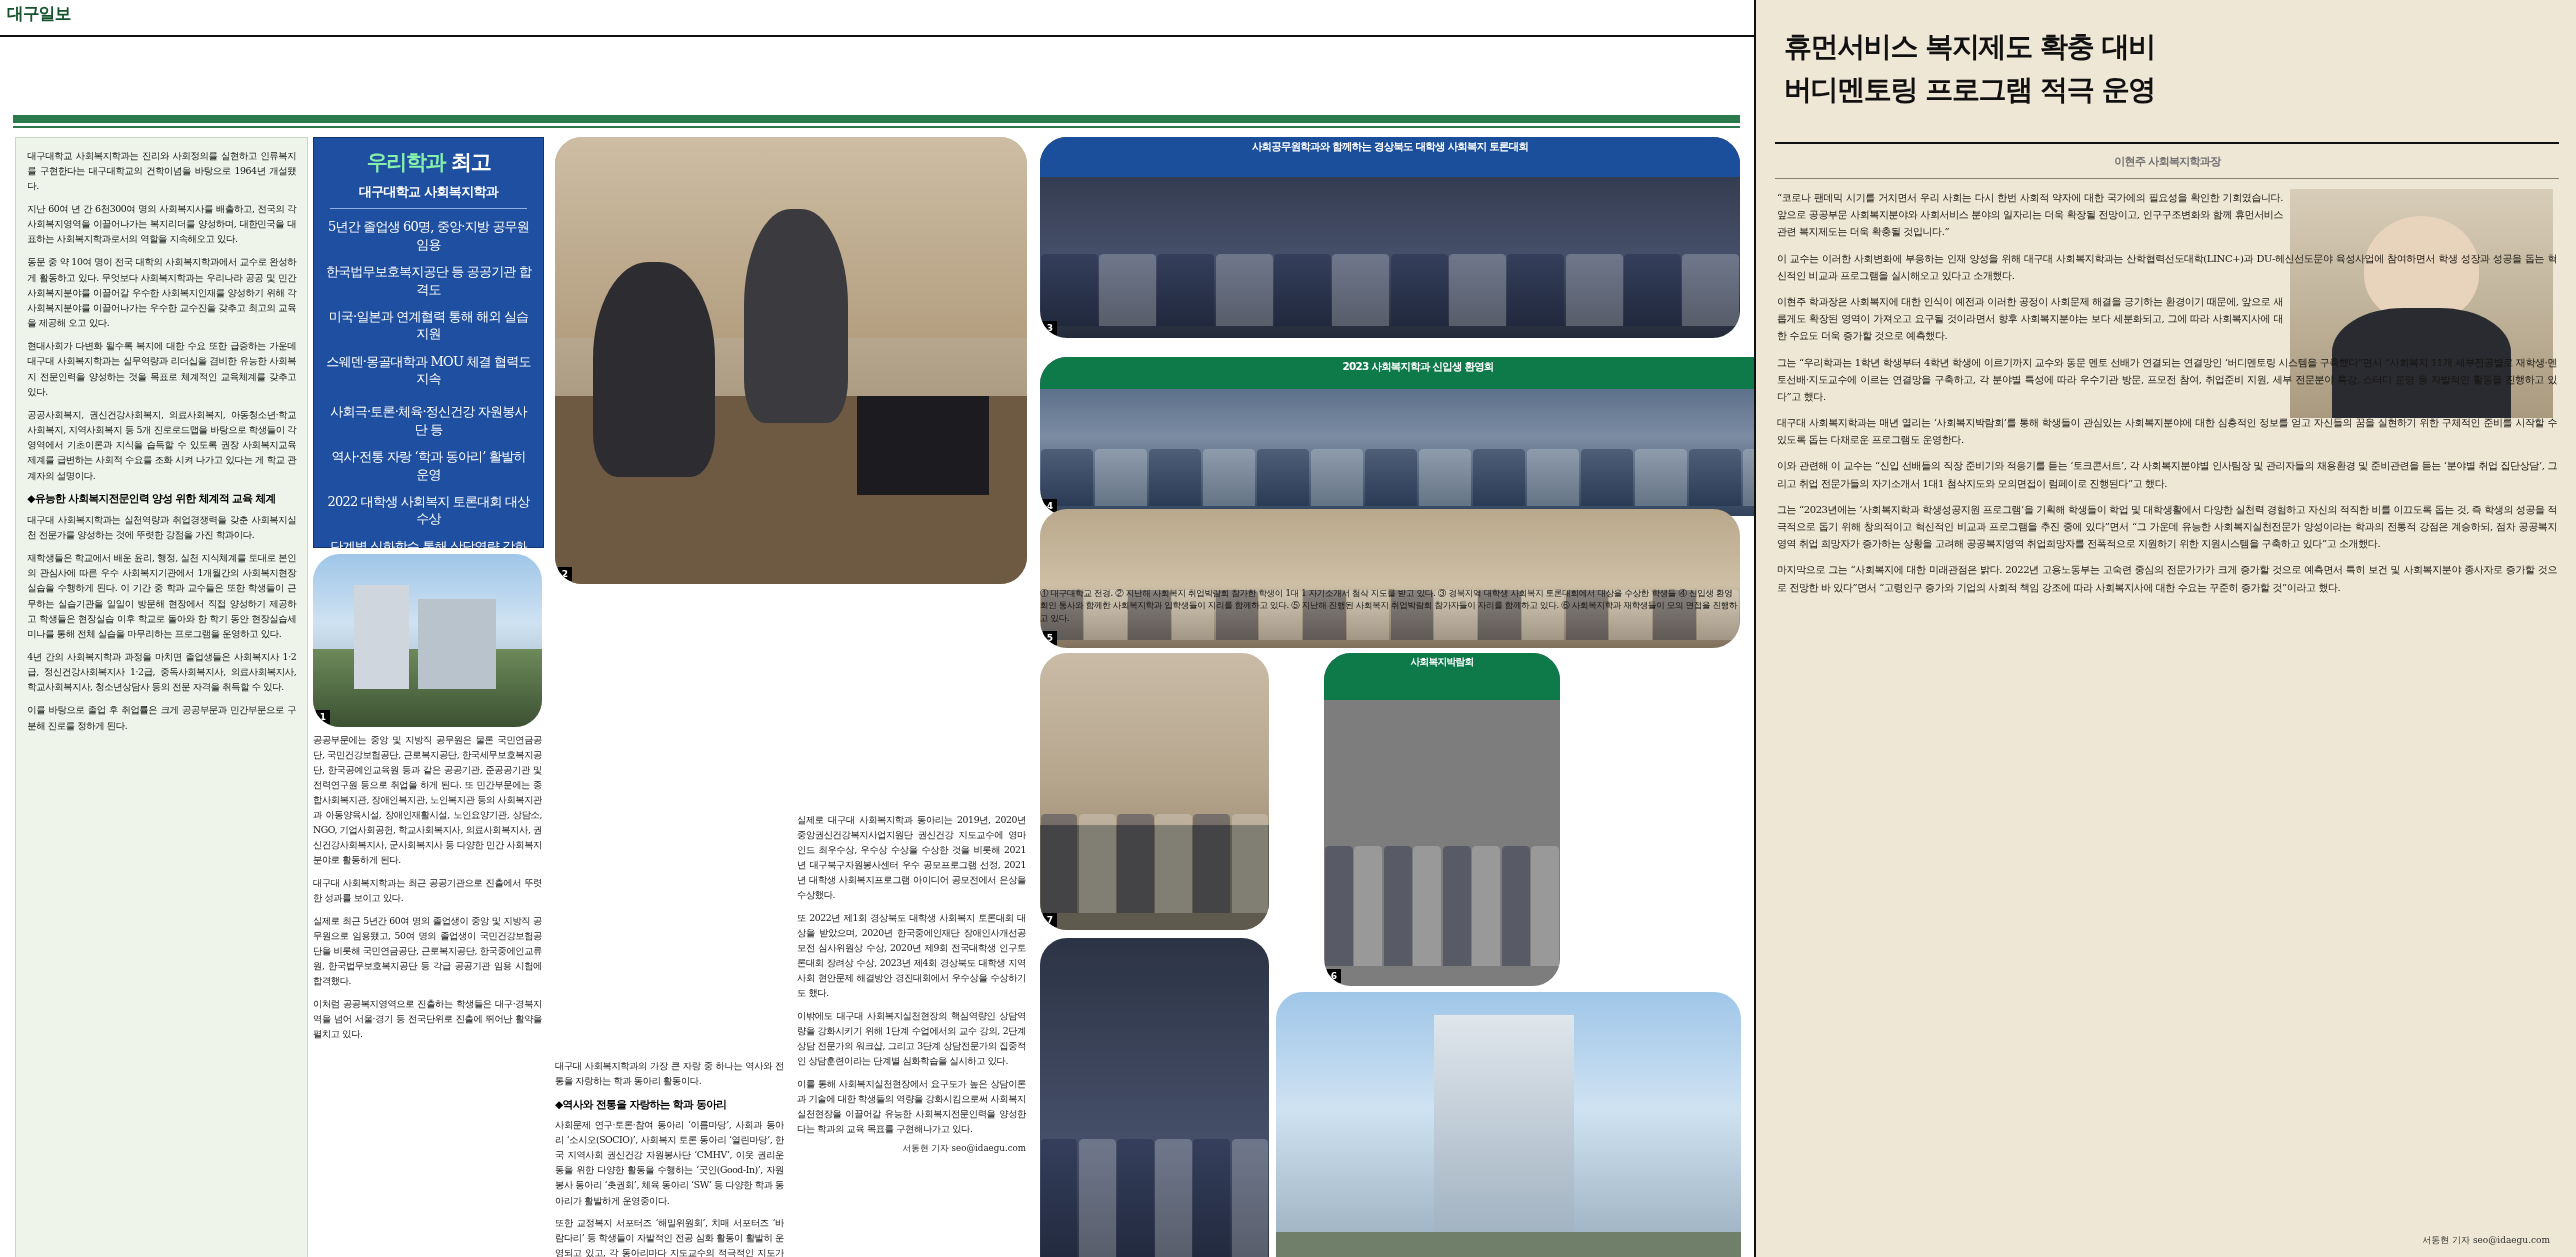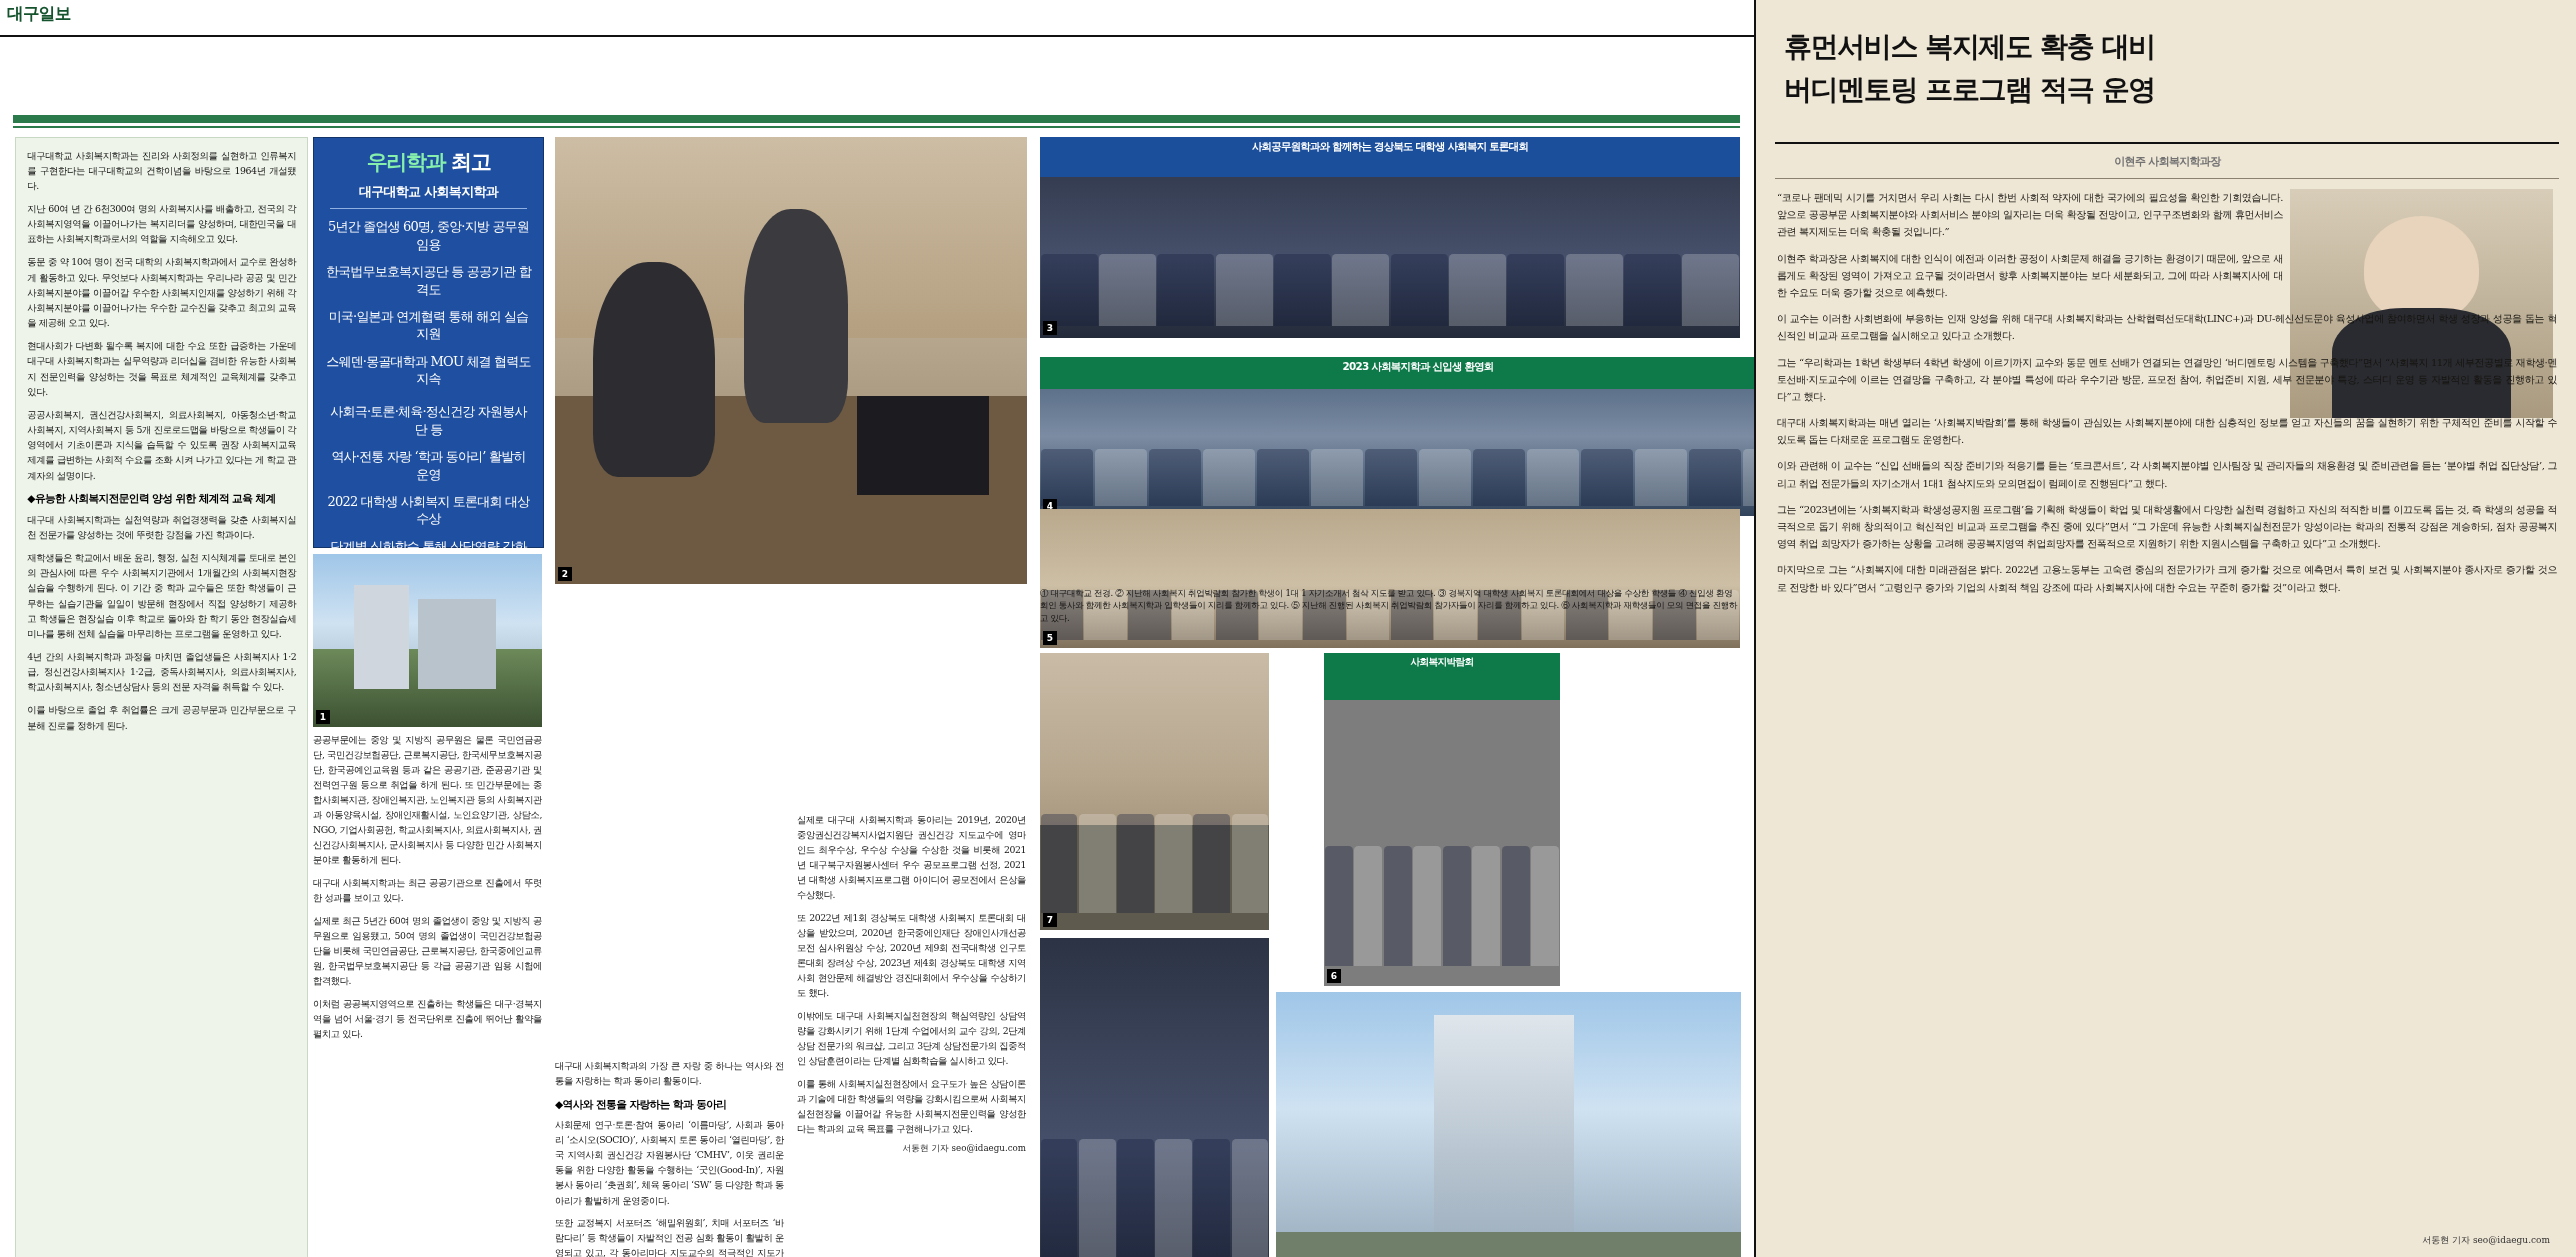--- a/index.html
+++ b/index.html
@@ -32,21 +32,21 @@
   .bluebox{position:absolute;left:313px;top:98px;width:229px;height:409px;background:#1e4fa0;color:#fff;border:1.4px solid #123468;}
   .bluebox .bb-top{font-family:"DejaVu Serif","Liberation Serif",serif;text-align:center;padding-top:9.7px;}
   .bb-title{font-size:21px;font-weight:bold;color:#ffe26a;letter-spacing:-1.4px;}
   .bb-title span{color:#fff;}
   .bb-sub{font-size:13px;font-weight:bold;margin-top:7px;letter-spacing:-0.7px;}
   .bb-line{width:86%;height:1.4px;background:#8fb0e0;margin:7px auto 4.2px auto;}
   .bb-item{font-family:"DejaVu Serif","Liberation Serif",serif;font-size:13px;letter-spacing:-0.8px;line-height:1.35;padding:4.9px 11px;text-align:center;}
   .bb-gap{height:5.5px;}
 
   
-  .photo{position:absolute;overflow:hidden;background:#7d7d7d;}
+  .photo{position:absolute;overflow:hidden;background:#7d7d7d;border-radius:27px;}
   .photo .num{position:absolute;left:2.8px;bottom:2.8px;width:14px;height:14px;background:#000;color:#fff;font-size:9px;line-height:14px;text-align:center;font-weight:bold;}
   .cap{position:absolute;font-family:"DejaVu Serif","Liberation Serif",serif;font-size:8.5px;line-height:1.45;letter-spacing:-0.3px;color:#111;}
 
   
   .side{position:absolute;left:1754px;top:0;width:822px;height:1258px;background:#efe7d6;border-left:2.1px solid #111;}
   .side-head{position:absolute;left:0;top:0;width:822px;height:139px;background:#efe7d6;}
   .side-title{position:absolute;left:28px;top:25px;width:763px;font-family:"DejaVu Serif","Liberation Serif",serif;font-weight:bold;font-size:28px;letter-spacing:-1.4px;line-height:1.55;color:#111;}
   .side-rule{position:absolute;left:19.4px;top:142px;width:784px;height:2.1px;background:#111;}
   .side-name{position:absolute;left:19.4px;top:154px;width:784px;text-align:center;font-family:"DejaVu Serif","Liberation Serif",serif;font-size:11px;font-weight:bold;letter-spacing:-0.7px;color:#737373;}
   .side-rule2{position:absolute;left:19.4px;top:178px;width:784px;height:0.7px;background:#8a8171;}
@@ -293,22 +293,22 @@
     <div class="side-rule2"></div>
 
     <div class="side-portrait">
       <div style="position:absolute;left:0;top:0;width:100%;height:100%;background:linear-gradient(180deg,#d8cdb8,#a99a7f);"></div>
       <div style="position:absolute;left:28%;top:12%;width:44%;height:46%;border-radius:50% 50% 45% 45%;background:#e8d3bc;"></div>
       <div style="position:absolute;left:16%;top:52%;width:68%;height:48%;border-radius:40% 40% 0 0;background:#2a2b30;"></div>
     </div>
 
     <div class="side-body">
       <p class="quote-first" style="width:506px;">“코로나 팬데믹 시기를 거치면서 우리 사회는 다시 한번 사회적 약자에 대한 국가에의 필요성을 확인한 기회였습니다. 앞으로 공공부문 사회복지분야와 사회서비스 분야의 일자리는 더욱 확장될 전망이고, 인구구조변화와 함께 휴먼서비스 관련 복지제도는 더욱 확충될 것입니다.”</p>
+      <p>이 교수는 이러한 사회변화에 부응하는 인재 양성을 위해 대구대 사회복지학과는 산학협력선도대학(LINC+)과 DU-헤신선도문야 육성사업에 참여하면서 학생 성장과 성공을 돕는 혁신적인 비교과 프로그램을 실시해오고 있다고 소개했다.</p>
       <p style="width:506px;">이현주 학과장은 사회복지에 대한 인식이 예전과 이러한 공정이 사회문제 해결을 긍기하는 환경이기 때문에, 앞으로 새롭게도 확장된 영역이 가져오고 요구될 것이라면서 향후 사회복지분야는 보다 세분화되고, 그에 따라 사회복지사에 대한 수요도 더욱 증가할 것으로 예측했다.</p>
-      <p>이 교수는 이러한 사회변화에 부응하는 인재 양성을 위해 대구대 사회복지학과는 산학협력선도대학(LINC+)과 DU-헤신선도문야 육성사업에 참여하면서 학생 성장과 성공을 돕는 혁신적인 비교과 프로그램을 실시해오고 있다고 소개했다.</p>
       <p>그는 “우리학과는 1학년 학생부터 4학년 학생에 이르기까지 교수와 동문 멘토 선배가 연결되는 연결망인 ‘버디멘토링 시스템을 구축했다”면서 “사회복지 11개 세부전공별로 재학생·멘토선배·지도교수에 이르는 연결망을 구축하고, 각 분야별 특성에 따라 우수기관 방문, 프모전 참여, 취업준비 지원, 세부 전문분야 특강, 스터디 운영 등 자발적인 활동을 진행하고 있다”고 했다.</p>
       <p>대구대 사회복지학과는 매년 열리는 ‘사회복지박람회’를 통해 학생들이 관심있는 사회복지분야에 대한 심층적인 정보를 얻고 자신들의 꿈을 실현하기 위한 구체적인 준비를 시작할 수 있도록 돕는 다채로운 프로그램도 운영한다.</p>
       <p>이와 관련해 이 교수는 “신입 선배들의 직장 준비기와 적응기를 듣는 ‘토크콘서트’, 각 사회복지분야별 인사팀장 및 관리자들의 채용환경 및 준비관련을 듣는 ‘분야별 취업 집단상담’, 그리고 취업 전문가들의 자기소개서 1대1 첨삭지도와 모의면접이 럼페이로 진행된다”고 했다.</p>
       <p>그는 “2023년에는 ‘사회복지학과 학생성공지원 프로그램’을 기획해 학생들이 학업 및 대학생활에서 다양한 실천력 경험하고 자신의 적직한 비를 이끄도록 돕는 것, 즉 학생의 성공을 적극적으로 돕기 위해 창의적이고 혁신적인 비교과 프로그램을 추진 중에 있다”면서 “그 가운데 유능한 사회복지실천전문가 양성이라는 학과의 전통적 강점은 계승하되, 점차 공공복지 영역 취업 희망자가 증가하는 상황을 고려해 공공복지영역 취업희망자를 전폭적으로 지원하기 위한 지원시스템을 구축하고 있다”고 소개했다.</p>
       <p>마지막으로 그는 “사회복지에 대한 미래관점은 밝다. 2022년 고용노동부는 고숙련 중심의 전문가가가 크게 증가할 것으로 예측면서 특히 보건 및 사회복지분야 종사자로 증가할 것으로 전망한 바 있다”면서 “고령인구 증가와 기업의 사회적 책임 강조에 따라 사회복지사에 대한 수요는 꾸준히 증가할 것”이라고 했다.</p>
     </div>
 
     <div class="side-credit">서동현 기자 seo@idaegu.com</div>
   </div>
 

